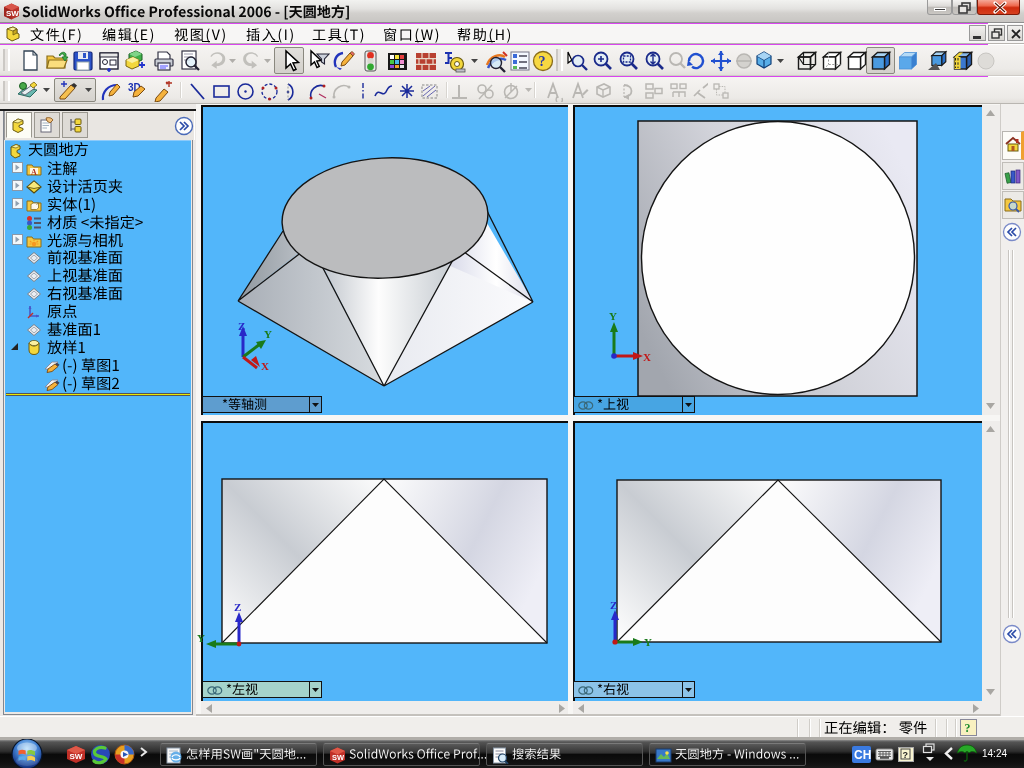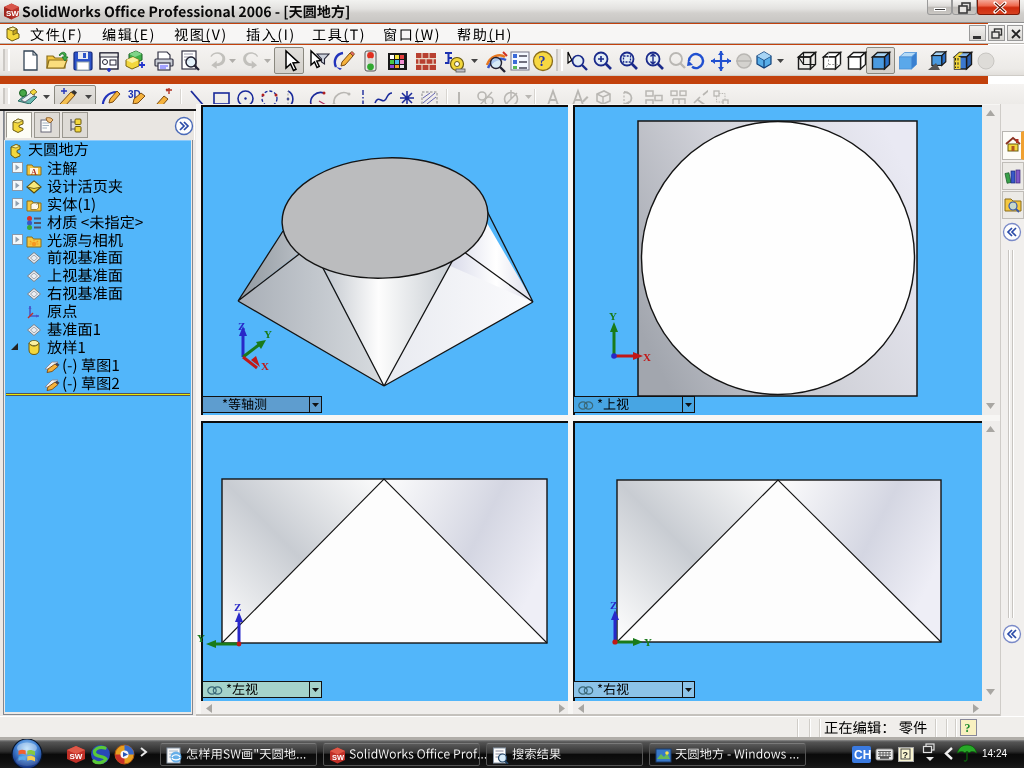--- a/index.html
+++ b/index.html
@@ -1,23 +1,23 @@
 <!DOCTYPE html>
 <html><head><meta charset="utf-8"><style>
 *{margin:0;padding:0;box-sizing:border-box}
 html,body{width:1024px;height:768px;overflow:hidden;font-family:"Liberation Sans",sans-serif}
 .abs{position:absolute}
-#root{position:relative;width:988px;height:768px;background:#c2410c}
+#root{position:relative;width:988px;height:768px;background:#d946ef}
 #titlebar{position:absolute;left:0;top:0;width:1024px;height:23px;
  background:linear-gradient(180deg,#f2f2f0 0%,#e3e2e0 40%,#d2d0cd 60%,#c8c6c3 100%);border-bottom:1px solid #8e8e8e}
 .capbtn{position:absolute;top:0;height:15px;border:1px solid #9a9a9a;border-top:none}
 #menubar{position:absolute;left:0;top:24px;width:1024px;height:20px;background:#f7f6f5;border-bottom:1px solid #b8b5b0}
 .tbrow{position:absolute;left:0;width:1024px;background:linear-gradient(180deg,#f6f4f2,#eceae7 80%,#e2dfdb)}
 #tb1{top:45px;height:31px;border-bottom:1px solid #cfccc7}
-#tb2{top:84px;height:27px;border-bottom:1px solid #b9b6b1}
+#tb2{top:77px;height:27px;border-bottom:1px solid #b9b6b1}
 .grip{position:absolute;top:4px;width:7px;height:22px;border-left:2px solid #cbc8c4;border-right:2px solid #fff;background:#e8e5e2}
 #main{position:absolute;left:0;top:104px;width:1024px;height:612px;background:#ece9e6}
 #lpanel{position:absolute;left:0;top:0;width:196px;height:612px;background:#ece9e6}
 #lpanel-inner{position:absolute;left:3px;top:6px;width:190px;height:605px;border:1px solid #828790;background:#ece9e6}
 .tab{position:absolute;top:1px;width:26px;height:26px;border:1px solid #9a978f;background:#dedbd6}
 .tab.active{background:#fdfdf6;border-bottom:1px solid #fdfdf6}
 #gfx{position:absolute;left:196px;top:0;width:804px;height:612px;background:#f7f6f4}
 .vp{position:absolute;background:#52b6fa;border-top:2px solid #0c0c0c;border-left:2px solid #0c0c0c}
 .vlabel{position:absolute;height:17px;border:1.5px solid #111;font-size:12px}
 .vlabel .dd{position:absolute;right:0;top:0;width:12px;height:100%;border-left:1.5px solid #111}

